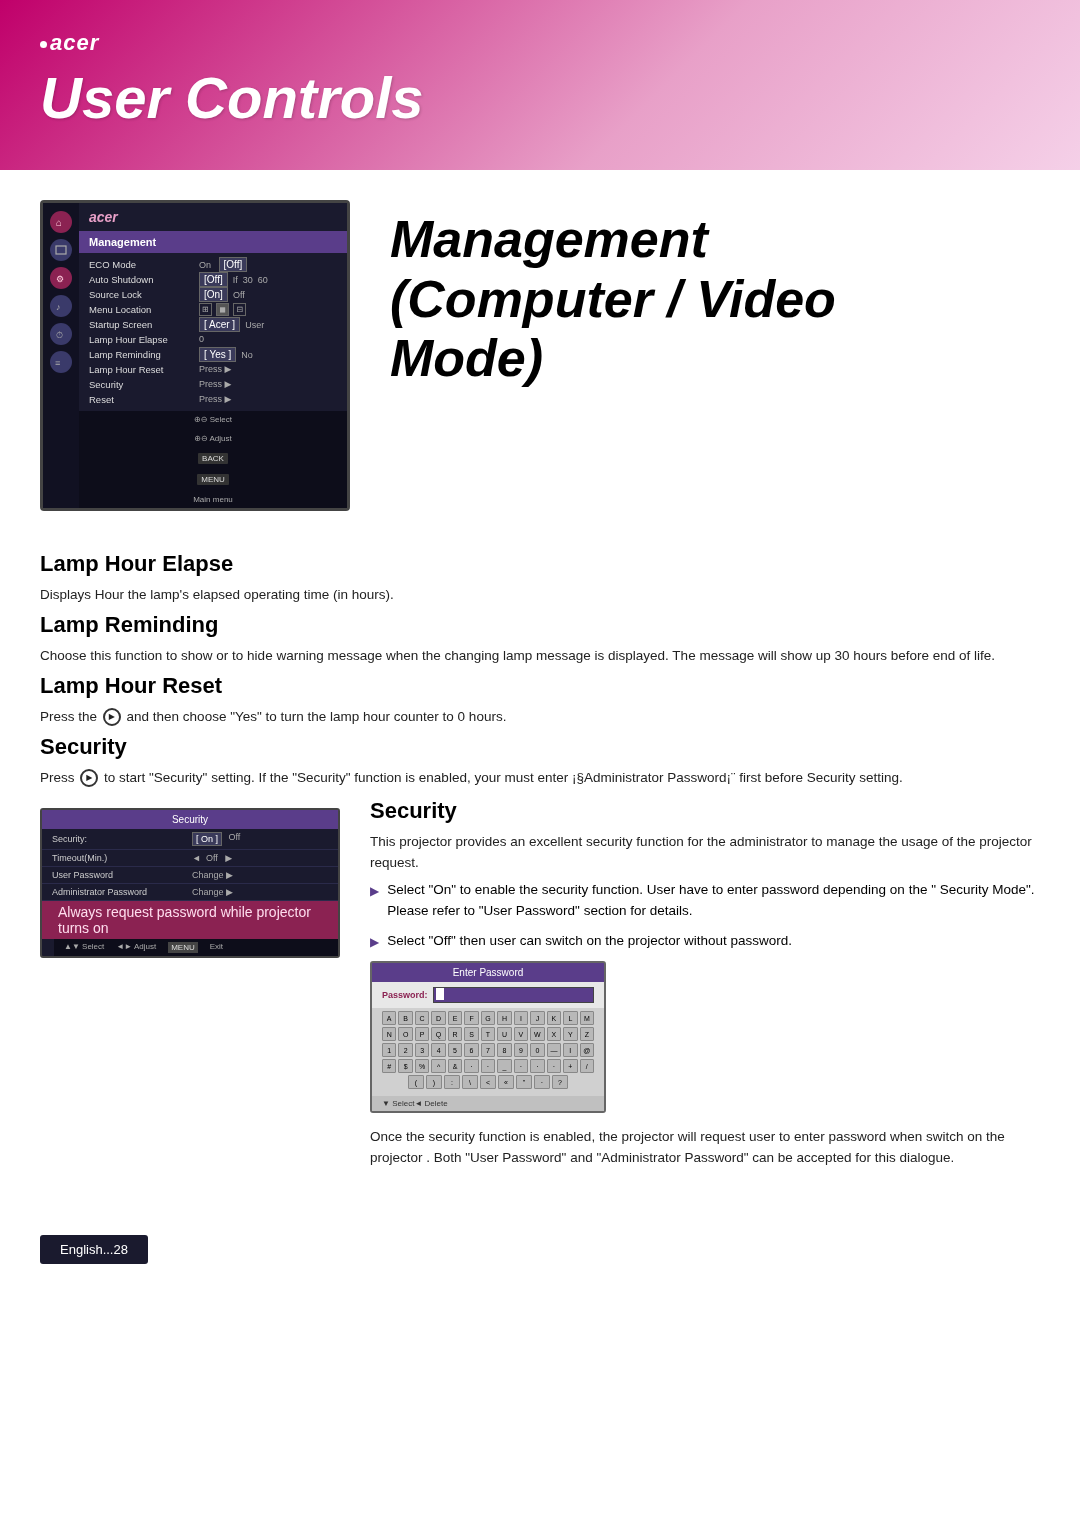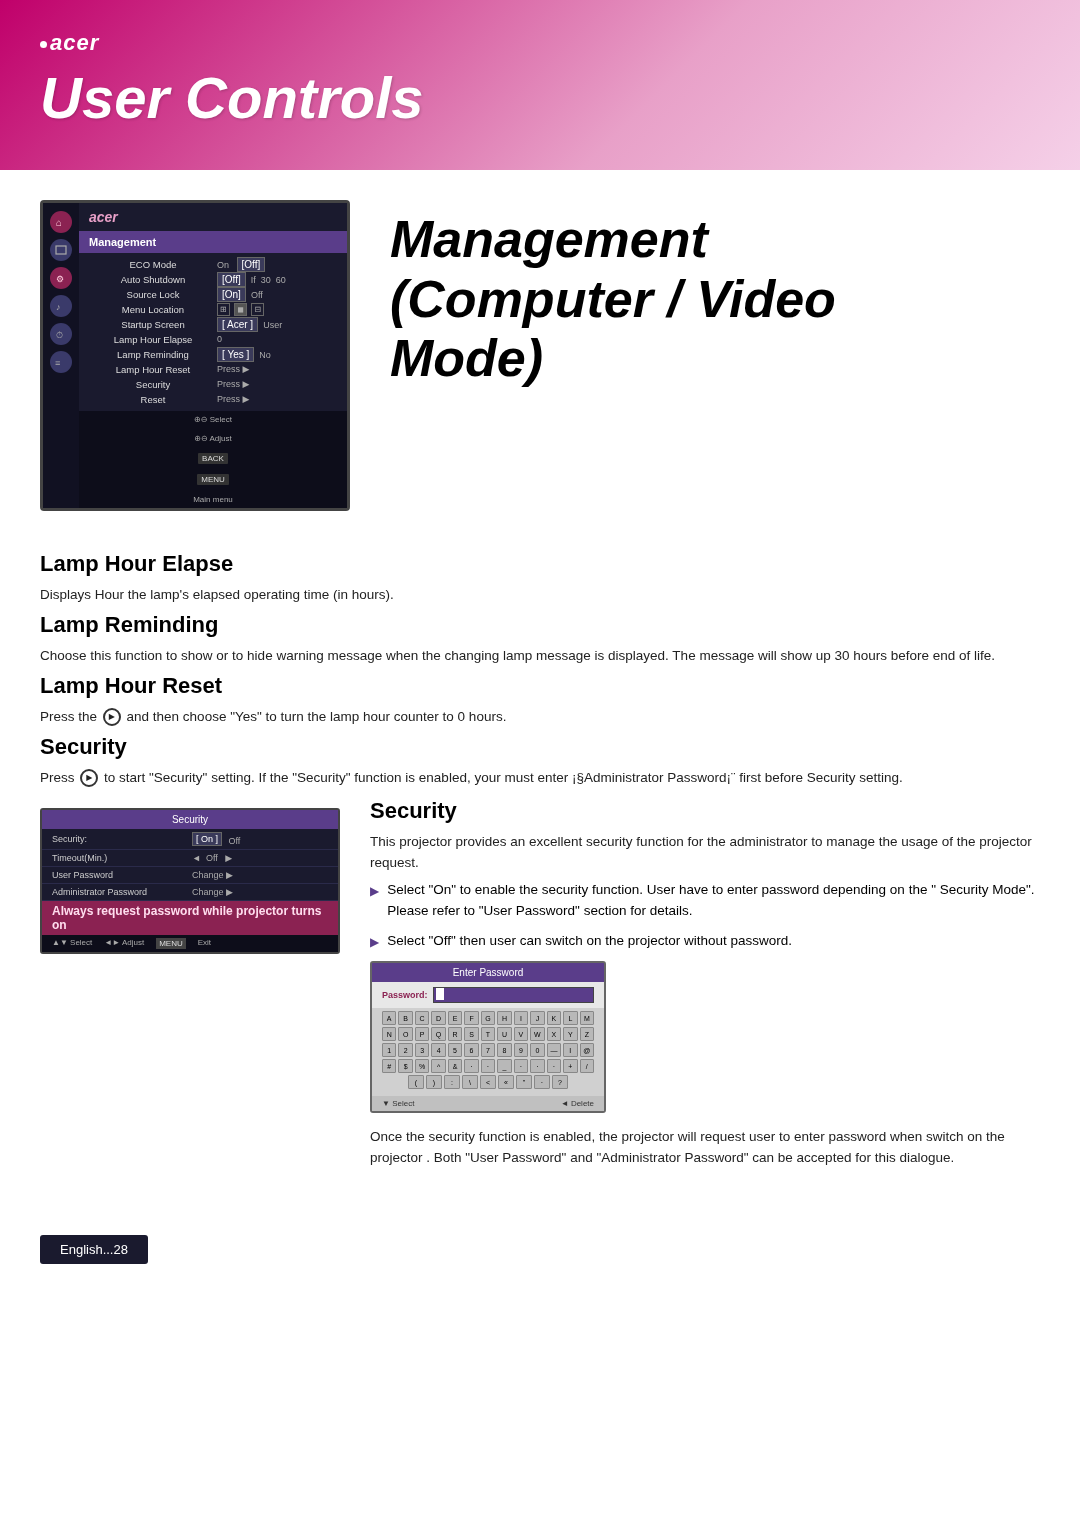--- a/index.html
+++ b/index.html
@@ -76,23 +76,22 @@
 
     .screen-row {
       display: flex;
       align-items: center;
       padding: 2px 10px;
       font-size: 9.5px;
       color: #ccc;
     }
 
     .screen-row .label {
-      width: 128px;
+      width: 110px;
       color: #ddd;
-      text-align: center;
     }
 
     .screen-row .value {
       color: #aaa;
       font-size: 9px;
     }
 
     .screen-row .highlight {
       background: #3a3a5a;
       padding: 1px 4px;
@@ -197,46 +196,46 @@
       border-bottom: 1px solid #2a2a4a;
     }
 
     .security-row .s-label {
       width: 140px;
     }
 
     .security-row .s-value {
       color: #aaa;
       display: flex;
-      align-items: flex-end;
+      align-items: flex-start;
       gap: 4px;
     }
 
     .security-row .s-highlight {
       background: #3a3a5a;
       border: 1px solid #666;
       padding: 1px 3px;
       color: #fff;
     }
 
     .security-notice {
       background: #8b2252;
-      padding: 3px 10px;
-      font-size: 12px;
+      padding: 3px 16px;
+      font-size: 14px;
       color: #ffddee;
-      font-weight: bold;
     }
 
     .security-footer {
       background: #0d0d1a;
       padding: 3px 10px;
       display: flex;
       gap: 12px;
       font-size: 8px;
       color: #aaa;
+      margin-left: 12px;
     }
 
     
     .password-screen {
       background: #e8e8e8;
       border: 2px solid #666;
       border-radius: 3px;
       width: 236px;
       font-size: 9px;
       color: #000;
@@ -301,21 +300,21 @@
       align-items: center;
       justify-content: center;
       font-size: 7px;
       color: #000;
     }
 
     .password-footer {
       background: #c0c0c0;
       padding: 3px 10px;
       display: flex;
-      justify-content: space-between;
+      justify-content: flex-start;
       font-size: 8px;
       color: #333;
     }
 
     
     .bullet-item {
       display: flex;
       gap: 8px;
       margin-bottom: 10px;
       font-size: 13.5px;

